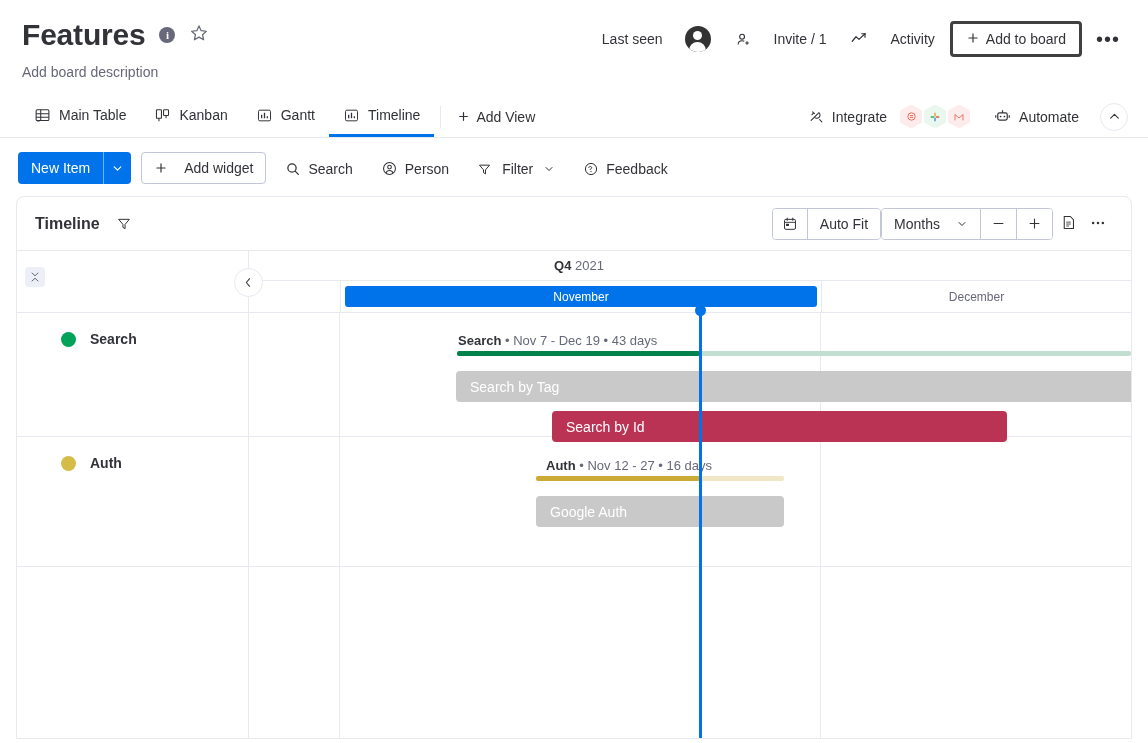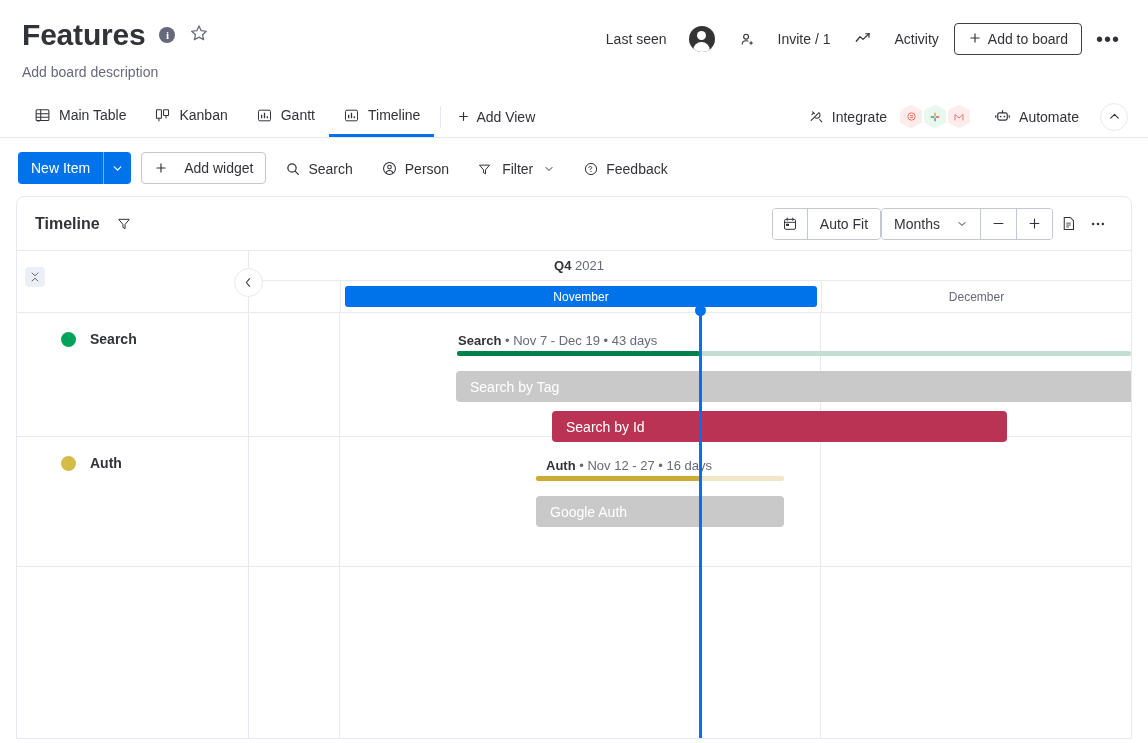--- a/index.html
+++ b/index.html
@@ -43,21 +43,21 @@
   .avatar-circle::before {
     content: ""; position: absolute; width: 9px; height: 9px; border-radius: 50%;
     background: #fff; left: 8.5px; top: 5px;
   }
   .avatar-circle::after {
     content: ""; position: absolute; width: 17px; height: 12px; border-radius: 9px 9px 0 0;
     background: #fff; left: 4.5px; top: 16px;
   }
   .add-board-btn {
     display: flex; align-items: flex-start; gap: 6px;
-    border: 1px solid #404040; border-radius: 4px;
+    border: 3px solid #404040; border-radius: 4px;
     padding: 7px 13px; font-size: 14px; color: #323338;
     background: #fff; cursor: pointer; white-space: nowrap;
   }
   .dots-btn {
     font-size: 20px; letter-spacing: 1px; color: #323338; padding: 0 8px;
     cursor: pointer; line-height: 14px; user-select: none;
   }
 
   
   .tabs-row {
@@ -118,21 +118,21 @@
   .widget {
     border: 1px solid #e6e9ef; border-radius: 8px 8px 0 0; background: #fff;
     height: 543px; overflow: hidden; position: relative;
   }
   .widget-head {
     height: 54px; display: flex; align-items: center; padding: 0 18px;
     border-bottom: 1px solid #e6e9ef;
   }
   .widget-title { font-size: 16px; font-weight: 700; color: #323338; }
   .widget-filter { margin-left: 16px; cursor: pointer; display: flex; }
-  .widget-head-right { margin-left: auto; display: flex; align-items: center; gap: 0; }
+  .widget-head-right { margin-left: auto; display: flex; align-items: flex-start; gap: 0; }
   .seg-group {
     display: flex; align-items: stretch; border: 1px solid #c3c6d4; border-radius: 4px;
     overflow: hidden; height: 32px;
   }
   .seg-btn {
     display: flex; align-items: center; justify-content: center; gap: 6px;
     padding: 0 12px; font-size: 14px; color: #323338; cursor: pointer; background: #fff;
     white-space: nowrap;
   }
   .seg-btn + .seg-btn { border-left: 1px solid #c3c6d4; }

